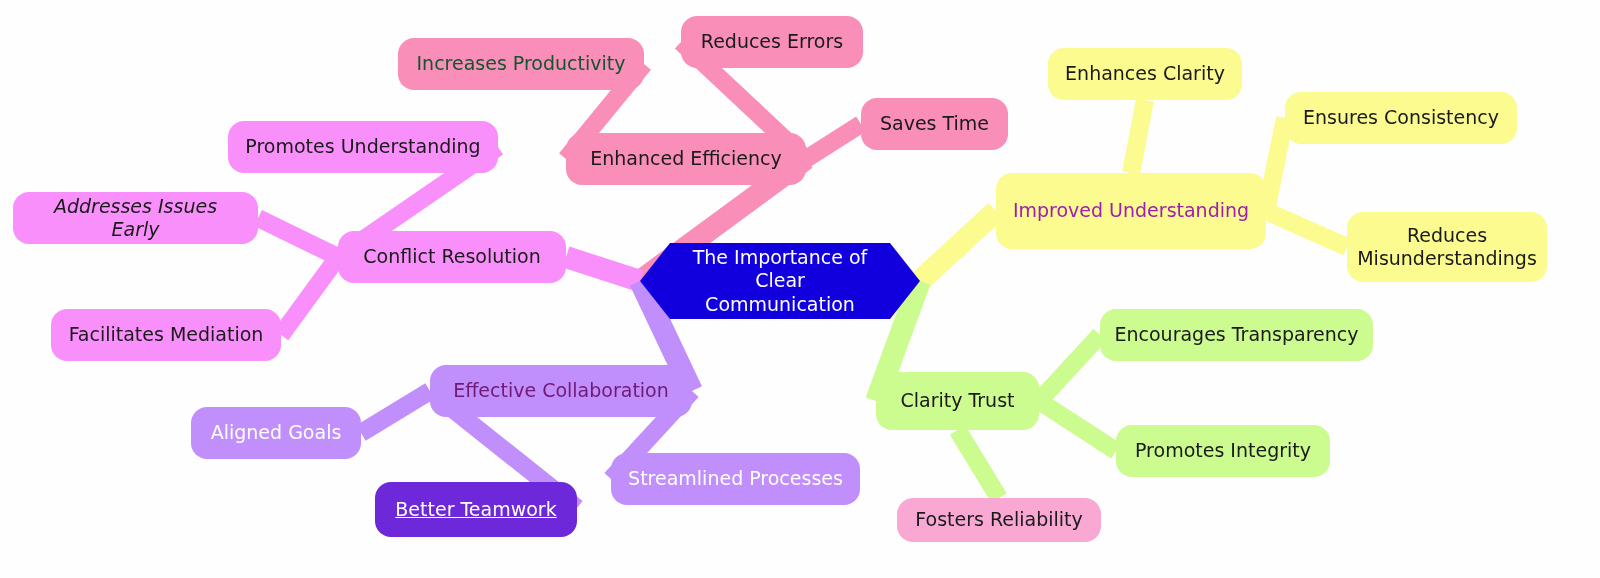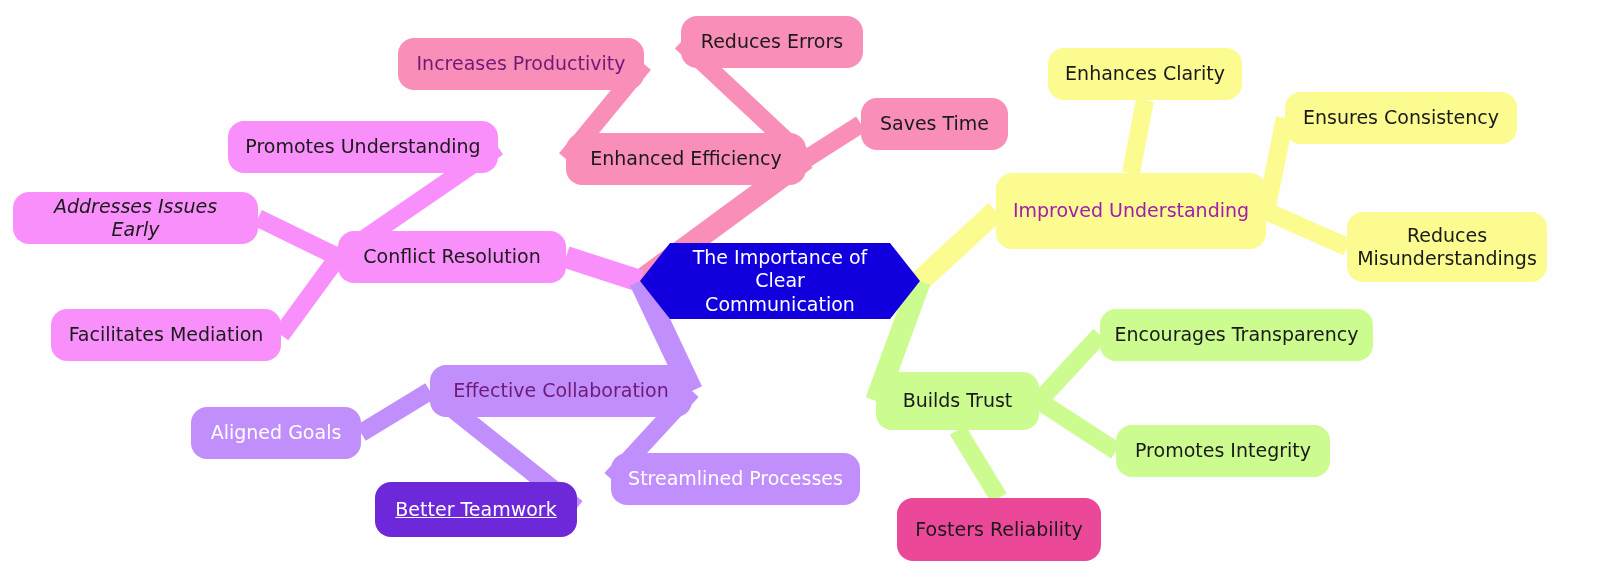--- a/index.html
+++ b/index.html
@@ -78,34 +78,34 @@
       <polygon points="435.60471226665965,383.9581820239405 582.6047122666596,500.9581820239405 571.3952877333404,515.0418179760595 424.39528773334035,398.0418179760595" fill="#c18ffb"></polygon>
       <polygon points="698.6218791492536,397.0951387623811 617.6218791492536,485.0951387623811 604.3781208507464,472.9048612376189 685.3781208507464,384.9048612376189" fill="#c18ffb"></polygon>
     </svg>
   <svg class="hexwrap" width="280" height="76" style="left: 640px; top: 243px;">
       <polygon points="30,0 250,0 280,38 250,76 30,76 0,38" fill="#1100dd"></polygon>
     </svg>
     <div id="nodes">
       <div class="node central" style="left: 640px; top: 243px; width: 280px; height: 76px;">The Importance of Clear
 Communication</div>
       <div class="node lvl1 dark" style="left: 566px; top: 133px; width: 240px; height: 52px; background: rgb(249, 143, 184); color: rgb(26, 26, 26);">Enhanced Efficiency</div>
-      <div class="node lvl2 dark" style="left: 398px; top: 38px; width: 246px; height: 52px; background: rgb(249, 143, 184); color: #701a75;">Increases Productivity</div>
+      <div class="node lvl2 dark" style="left: 398px; top: 38px; width: 246px; height: 52px; background: rgb(249, 143, 184); color: #14532d;">Increases Productivity</div>
       <div class="node lvl2 dark" style="left: 681px; top: 16px; width: 182px; height: 52px; background: rgb(249, 143, 184); color: rgb(26, 26, 26);">Reduces Errors</div>
       <div class="node lvl2 dark" style="left: 861px; top: 98px; width: 147px; height: 52px; background: rgb(249, 143, 184); color: rgb(26, 26, 26);">Saves Time</div>
       <div class="node lvl1 dark" style="left: 338px; top: 231px; width: 228px; height: 52px; background: rgb(249, 143, 251); color: rgb(26, 26, 26);">Conflict Resolution</div>
       <div class="node lvl2 dark" style="left: 228px; top: 121px; width: 270px; height: 52px; background: rgb(249, 143, 251); color: rgb(26, 26, 26);">Promotes Understanding</div>
       <div class="node lvl2 dark" style="left: 13px; top: 192px; width: 245px; height: 52px; background: rgb(249, 143, 251); color: rgb(26, 26, 26); font-style: italic;">Addresses Issues Early</div>
       <div class="node lvl2 dark" style="left: 51px; top: 309px; width: 230px; height: 52px; background: rgb(249, 143, 251); color: rgb(26, 26, 26);">Facilitates Mediation</div>
       <div class="node lvl1 dark" style="left: 996px; top: 173px; width: 270px; height: 76px; background: rgb(251, 251, 143); color: #a21caf;">Improved Understanding</div>
       <div class="node lvl2 dark" style="left: 1048px; top: 48px; width: 194px; height: 52px; background: rgb(251, 251, 143); color: rgb(26, 26, 26); text-align: center;">Enhances Clarity</div>
       <div class="node lvl2 dark" style="left: 1285px; top: 92px; width: 232px; height: 52px; background: rgb(251, 251, 143); color: rgb(26, 26, 26);">Ensures Consistency</div>
       <div class="node lvl2 dark" style="left: 1347px; top: 212px; width: 200px; height: 70px; background: rgb(251, 251, 143); color: rgb(26, 26, 26);">Reduces
 Misunderstandings</div>
-      <div class="node lvl1 dark" style="left: 876px; top: 372px; width: 163px; height: 58px; background: rgb(204, 251, 143); color: rgb(26, 26, 26);">Builds Trust</div>
+      <div class="node lvl1 dark" style="left: 876px; top: 372px; width: 163px; height: 58px; background: rgb(204, 251, 143); color: rgb(26, 26, 26);">Clarity Trust</div>
       <div class="node lvl2 dark" style="left: 1100px; top: 309px; width: 273px; height: 52px; background: rgb(204, 251, 143); color: rgb(26, 26, 26);">Encourages Transparency</div>
       <div class="node lvl2 dark" style="left: 1116px; top: 425px; width: 214px; height: 52px; background: rgb(204, 251, 143); color: rgb(26, 26, 26);">Promotes Integrity</div>
-      <div class="node lvl2 dark" style="left: 897px; top: 498px; width: 204px; height: 63px; background: #ec4899; color: rgb(26, 26, 26);">Fosters Reliability</div>
+      <div class="node lvl2 dark" style="left: 897px; top: 498px; width: 204px; height: 44px; background: #f9a8d4; color: rgb(26, 26, 26);">Fosters Reliability</div>
       <div class="node lvl1 light" style="left: 430px; top: 365px; width: 262px; height: 52px; background: rgb(193, 143, 251); color: #701a75;">Effective Collaboration</div>
       <div class="node lvl2 light" style="left: 191px; top: 407px; width: 170px; height: 52px; background: rgb(193, 143, 251); color: rgb(255, 255, 255);">Aligned Goals</div>
       <div class="node lvl2 light" style="left: 375px; top: 482px; width: 202px; height: 55px; background: #6d28d9; color: rgb(255, 255, 255); text-decoration: underline;">Better Teamwork</div>
       <div class="node lvl2 light" style="left: 611px; top: 453px; width: 249px; height: 52px; background: rgb(193, 143, 251); color: rgb(255, 255, 255);">Streamlined Processes</div>
     </div>
 </div>
 
 </body></html>

